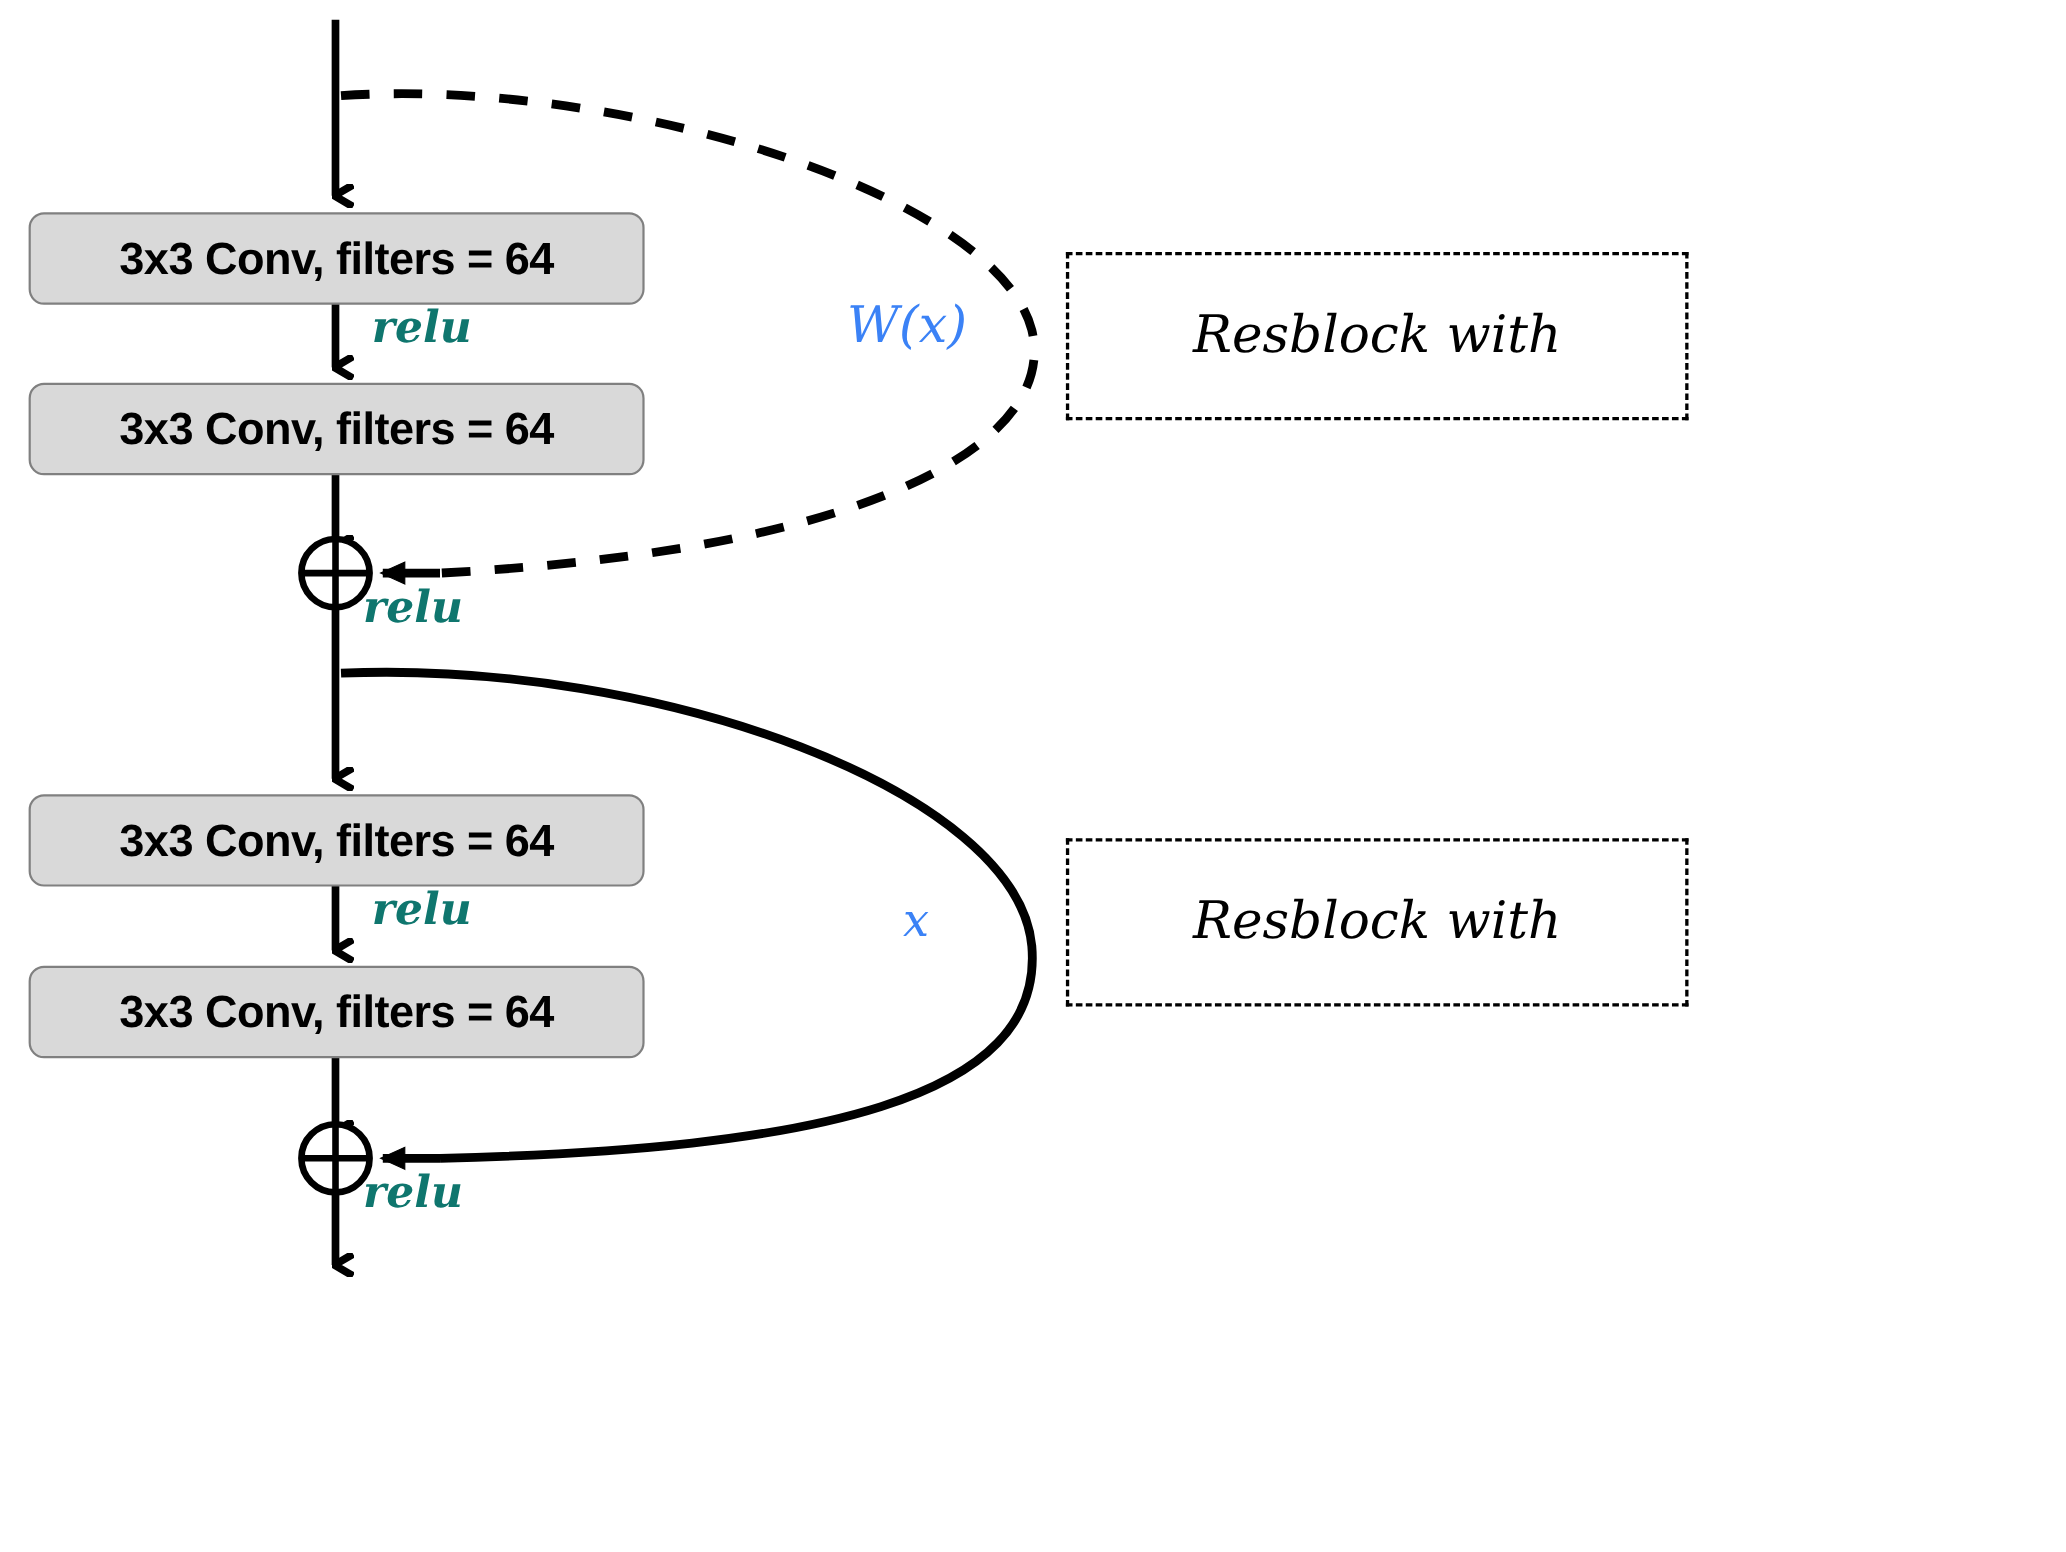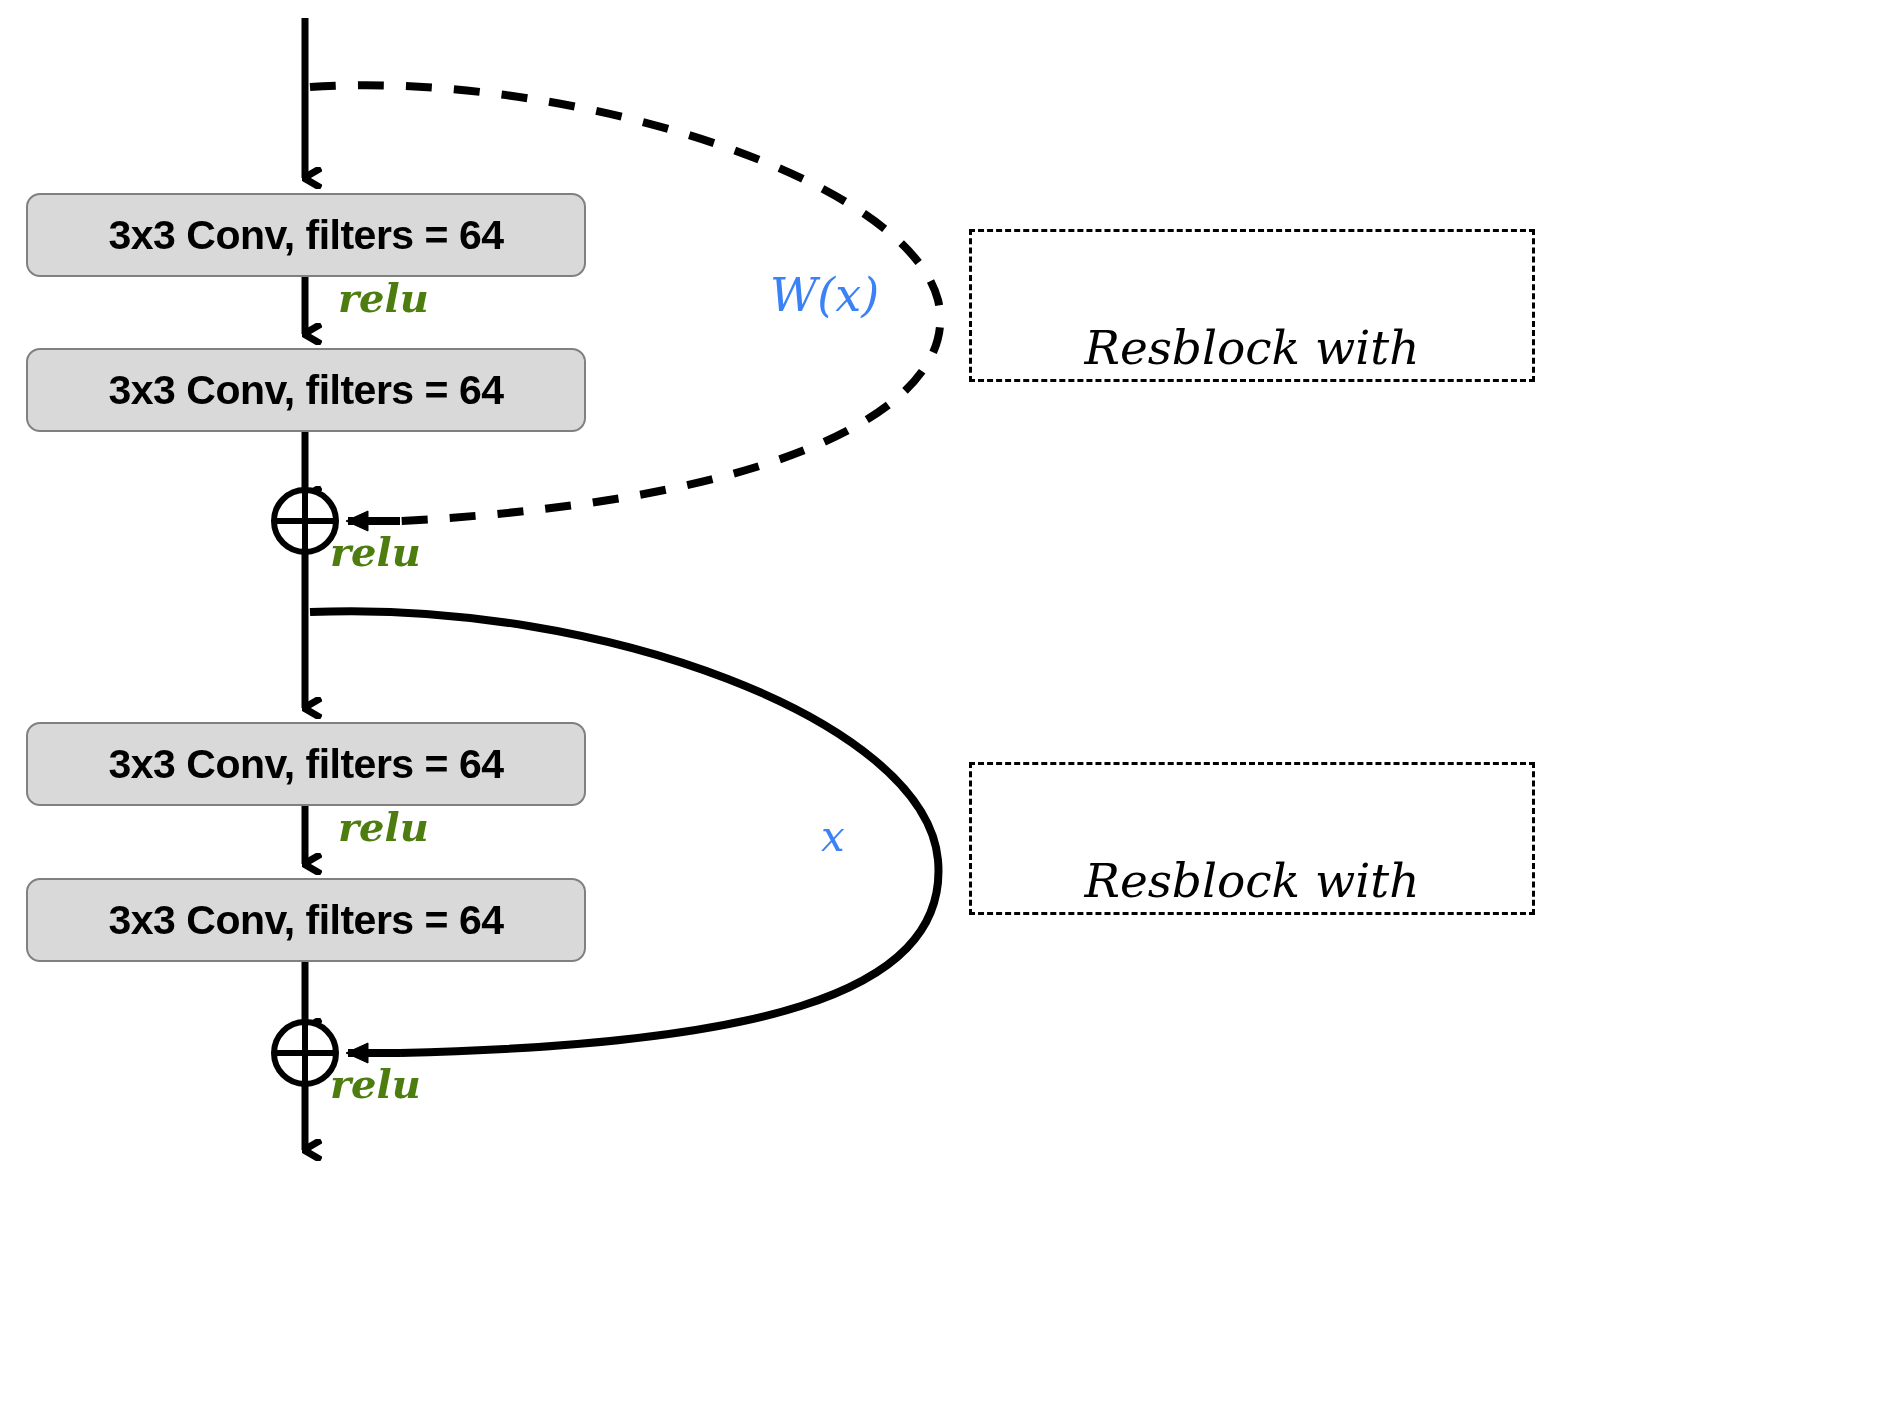--- a/index.html
+++ b/index.html
@@ -43,21 +43,21 @@
     letter-spacing: -0.5px;
     white-space: nowrap;
   }
   
   .relu-label {
     position: absolute;
     font-family: "DejaVu Serif", serif;
     font-style: italic;
     font-weight: bold;
     font-size: 40px;
-    color: #4d7c0f;
+    color: #0f766e;
     white-space: nowrap;
   }
   
   .skip-label {
     position: absolute;
     font-family: "DejaVu Serif", serif;
     font-style: italic;
     font-size: 46px;
     color: #3b82f6;
     white-space: nowrap;
@@ -65,22 +65,22 @@
   .skip-label.small {
     font-size: 42px;
   }
   
   .legend-box {
     position: absolute;
     box-sizing: border-box;
     border: 3px dashed #000000;
     background: transparent;
     display: flex;
-    flex-direction: row;
-    align-items: flex-end;
+    flex-direction: column;
+    align-items: center;
     justify-content: center;
     font-family: "DejaVu Serif", serif;
     font-style: italic;
     font-size: 47px;
     line-height: 1.32;
     color: #000000;
     text-align: center;
   }
   .legend-line {
     display: block;

